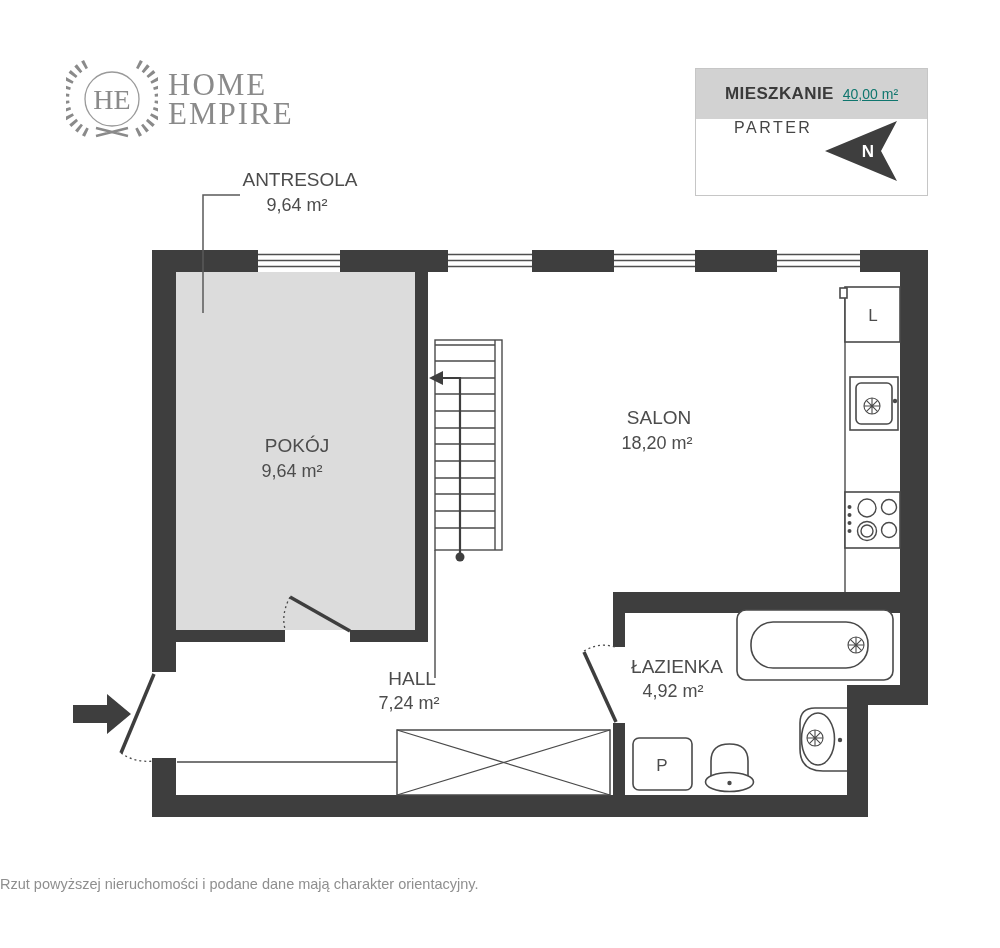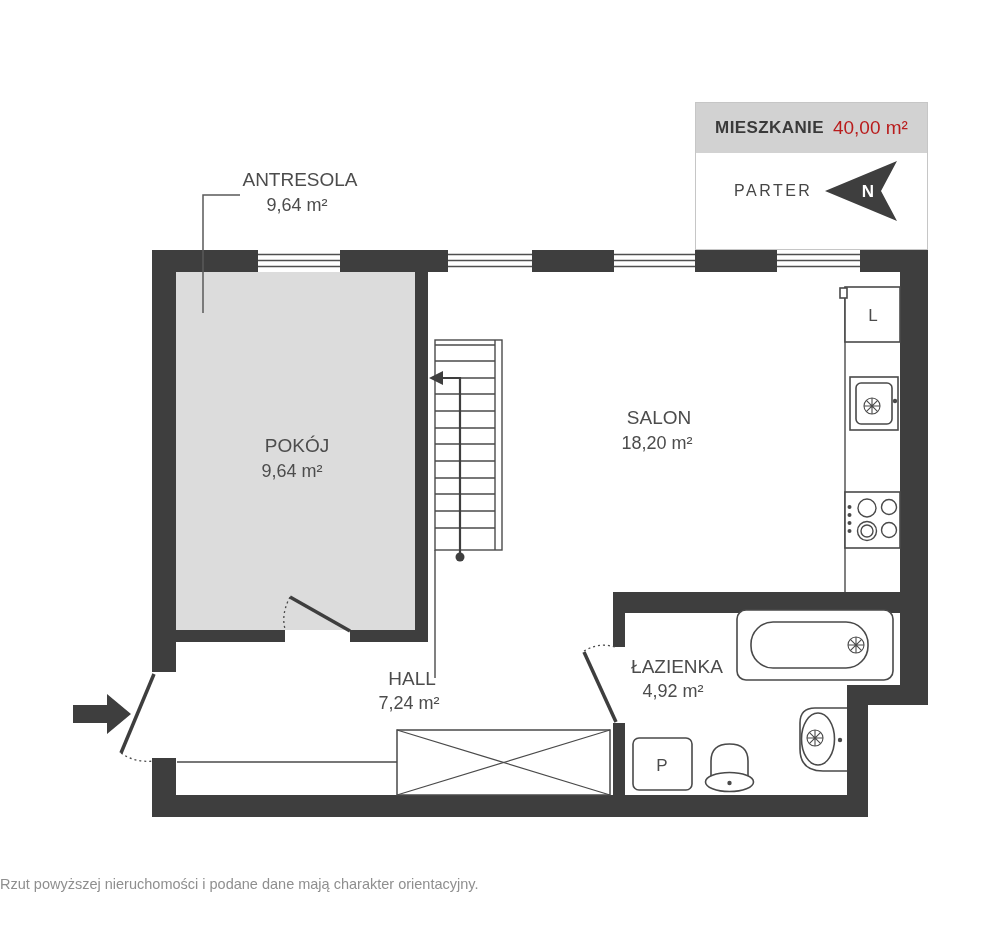--- a/index.html
+++ b/index.html
@@ -3,27 +3,27 @@
 <meta charset="utf-8">
 <style>
   html,body{margin:0;padding:0;background:#fff;}
   .page{position:relative;width:1000px;height:948px;background:#ffffff;overflow:hidden;
         font-family:"Liberation Sans",sans-serif;}
   
   .logo{position:absolute;left:66px;top:52px;display:flex;align-items:center;}
   .logo-text{margin-left:10px;color:#8a8a8a;font-family:"Liberation Serif",serif;
              font-size:31px;letter-spacing:2px;line-height:0.92;}
   
-  .infobox{position:absolute;left:695px;top:68px;width:233px;height:148px;
-           border:1px solid #c6c6c6;background:#fff;box-sizing:border-box;margin-top:34px;}
+  .infobox{position:absolute;left:695px;top:68px;width:233px;height:128px;
+           border:1px solid #c6c6c6;background:#fff;box-sizing:border-box;}
   .infobox-head{height:50px;background:#d2d2d2;display:flex;align-items:center;
                 justify-content:center;gap:9px;}
   .infobox-title{font-weight:bold;font-size:17px;color:#3a3a3a;letter-spacing:.4px;}
-  .infobox-area{font-size:19px;color:#b91c1c;}
-  .infobox-body{height:76px;display:flex;align-items:center;}
+  .infobox-area{font-size:14px;color:#0f766e;text-decoration:underline;}
+  .infobox-body{height:76px;display:flex;align-items:flex-start;}
   .infobox-floor{font-size:16px;color:#464646;letter-spacing:2.5px;margin-left:38px;}
   .compass{margin-left:auto;margin-right:26px;}
   
   .disclaimer{position:absolute;left:0;top:876px;width:100%;
               font-size:14.5px;color:#8f8f8f;}
   
   .plan{position:absolute;left:0;top:0;}
   .room-name{font-size:19px;fill:#4c4c4c;}
   .room-area{font-size:18px;fill:#4c4c4c;}
   .fixture-letter{font-size:17px;fill:#4c4c4c;}
@@ -31,20 +31,33 @@
   .thin{stroke:#4a4a4a;stroke-width:1.4;fill:none;}
   .fix{stroke:#4a4a4a;stroke-width:1.6;fill:#ffffff;}
   .leaf{stroke:#3e3e3e;stroke-width:3.5;fill:none;}
   .swing{stroke:#4a4a4a;stroke-width:1.3;fill:none;stroke-dasharray:2 3;}
 </style>
 </head>
 <body>
 
 <div class="page">
 
+  <div class="logo">
+    <svg width="92" height="96" viewBox="0 0 92 96">
+      <path d="M20,12 A38,38 0 0 0 24,82" fill="none" stroke="#8a8a8a" stroke-width="9" stroke-dasharray="3 4.5"></path>
+      <path d="M72,12 A38,38 0 0 1 68,82" fill="none" stroke="#8a8a8a" stroke-width="9" stroke-dasharray="3 4.5"></path>
+      <path d="M30,84 L62,76 M30,76 L62,84" stroke="#8a8a8a" stroke-width="2.5" fill="none"></path>
+      <circle cx="46" cy="47" r="27" fill="none" stroke="#9a9a9a" stroke-width="1.3"></circle>
+      <text x="46" y="57" text-anchor="middle" font-family="Liberation Serif,serif" font-size="28" fill="#8a8a8a">HE</text>
+    </svg>
+    <div class="logo-text">
+      <div>HOME</div>
+      <div>EMPIRE</div>
+    </div>
+  </div>
 
   <div class="infobox">
     <div class="infobox-head">
       <span class="infobox-title">MIESZKANIE</span>
       <span class="infobox-area">40,00 m²</span>
     </div>
     <div class="infobox-body">
       <span class="infobox-floor">PARTER</span>
       <svg class="compass" width="78" height="64" viewBox="0 0 78 64">
         <polygon points="2,32 74,2 58,32 74,62" fill="#3e3e3e"></polygon>

